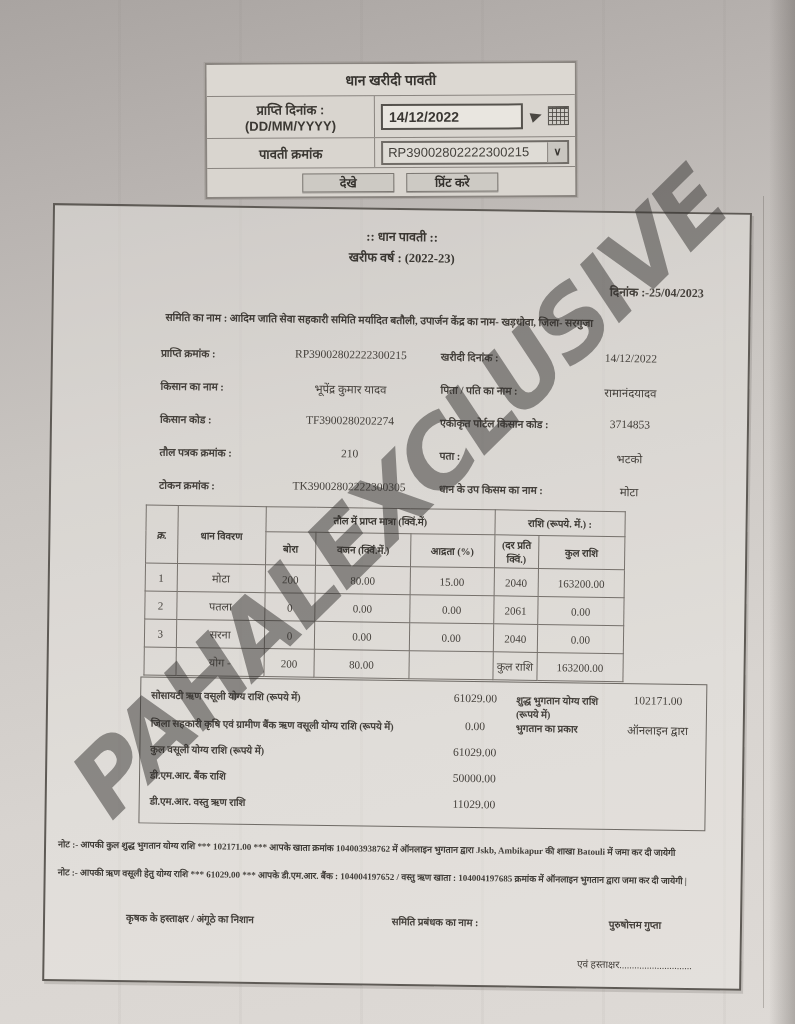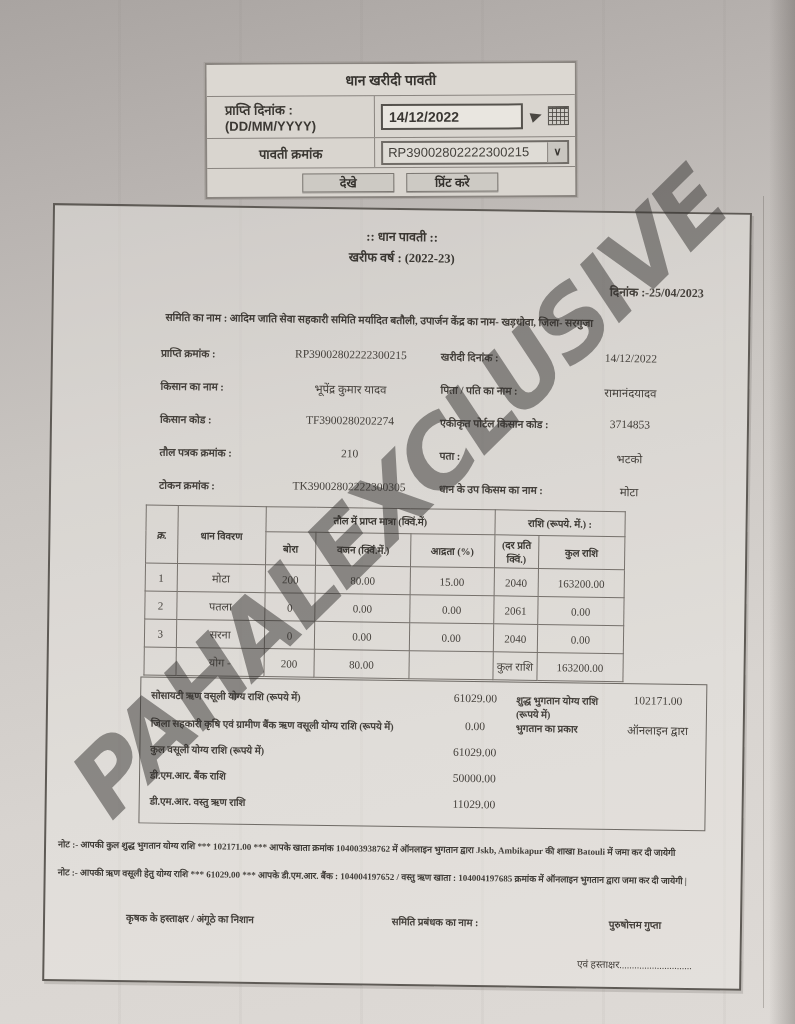--- a/index.html
+++ b/index.html
@@ -36,21 +36,21 @@
   .form-title{
     height:32px; line-height:32px; text-align:center;
     font-weight:bold; font-size:14px; color:#36332f;
     border-bottom:1px solid #8a8580; background:#dcd8d2;
   }
   .form-row{ display:flex; border-bottom:1px solid #8a8580; align-items:center; }
   .form-row:last-child{ border-bottom:none; }
   .cell-left{
     width:180px; border-right:1px solid #8a8580; align-self:stretch;
     display:flex; align-items:center; justify-content:center;
-    font-size:13px; font-weight:bold; color:#3b3833; padding:2px 18px;
+    font-size:13px; font-weight:bold; color:#3b3833; text-align:center; padding:2px 18px;
   }
   .cell-right{ flex:1; display:flex; align-items:center; padding:4px 6px; position:relative; }
   .row-date{ height:42px; }
   .row-pavti{ height:30px; }
   .date-input{
     width:142px; height:26px; border:2px solid #55524d; background:#e9e6e0;
     font:bold 14px "Liberation Sans", sans-serif; color:#3a3733; padding:0 6px;
   }
   .cursor-arrow{
     width:0;height:0; margin-left:8px;

